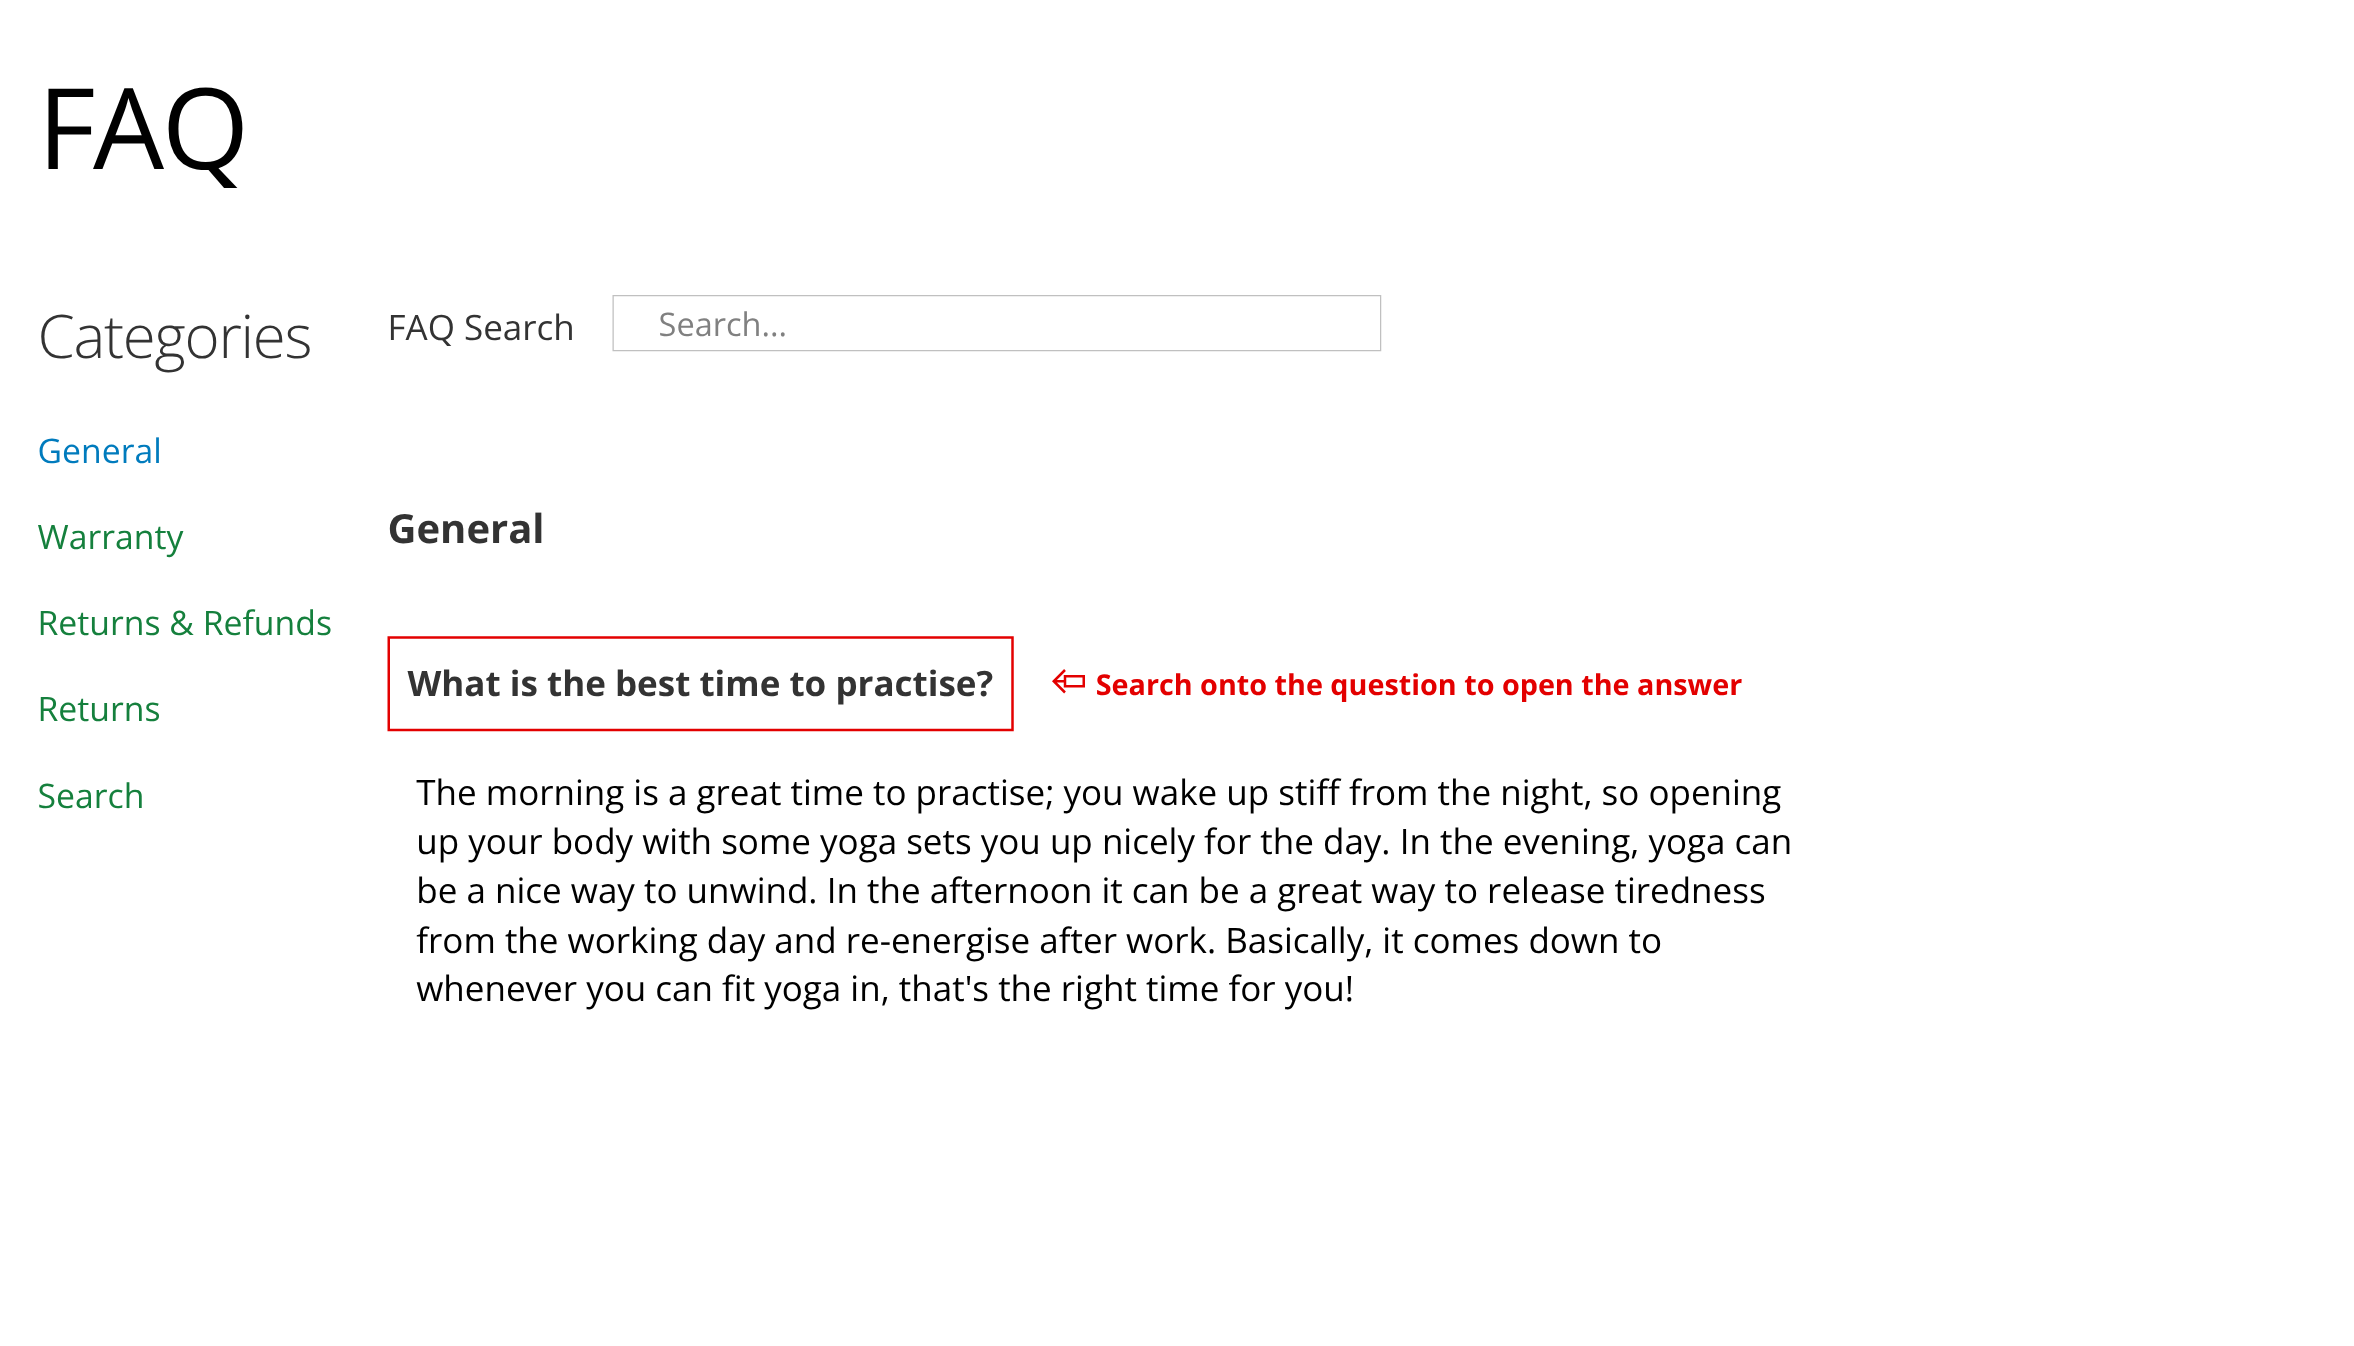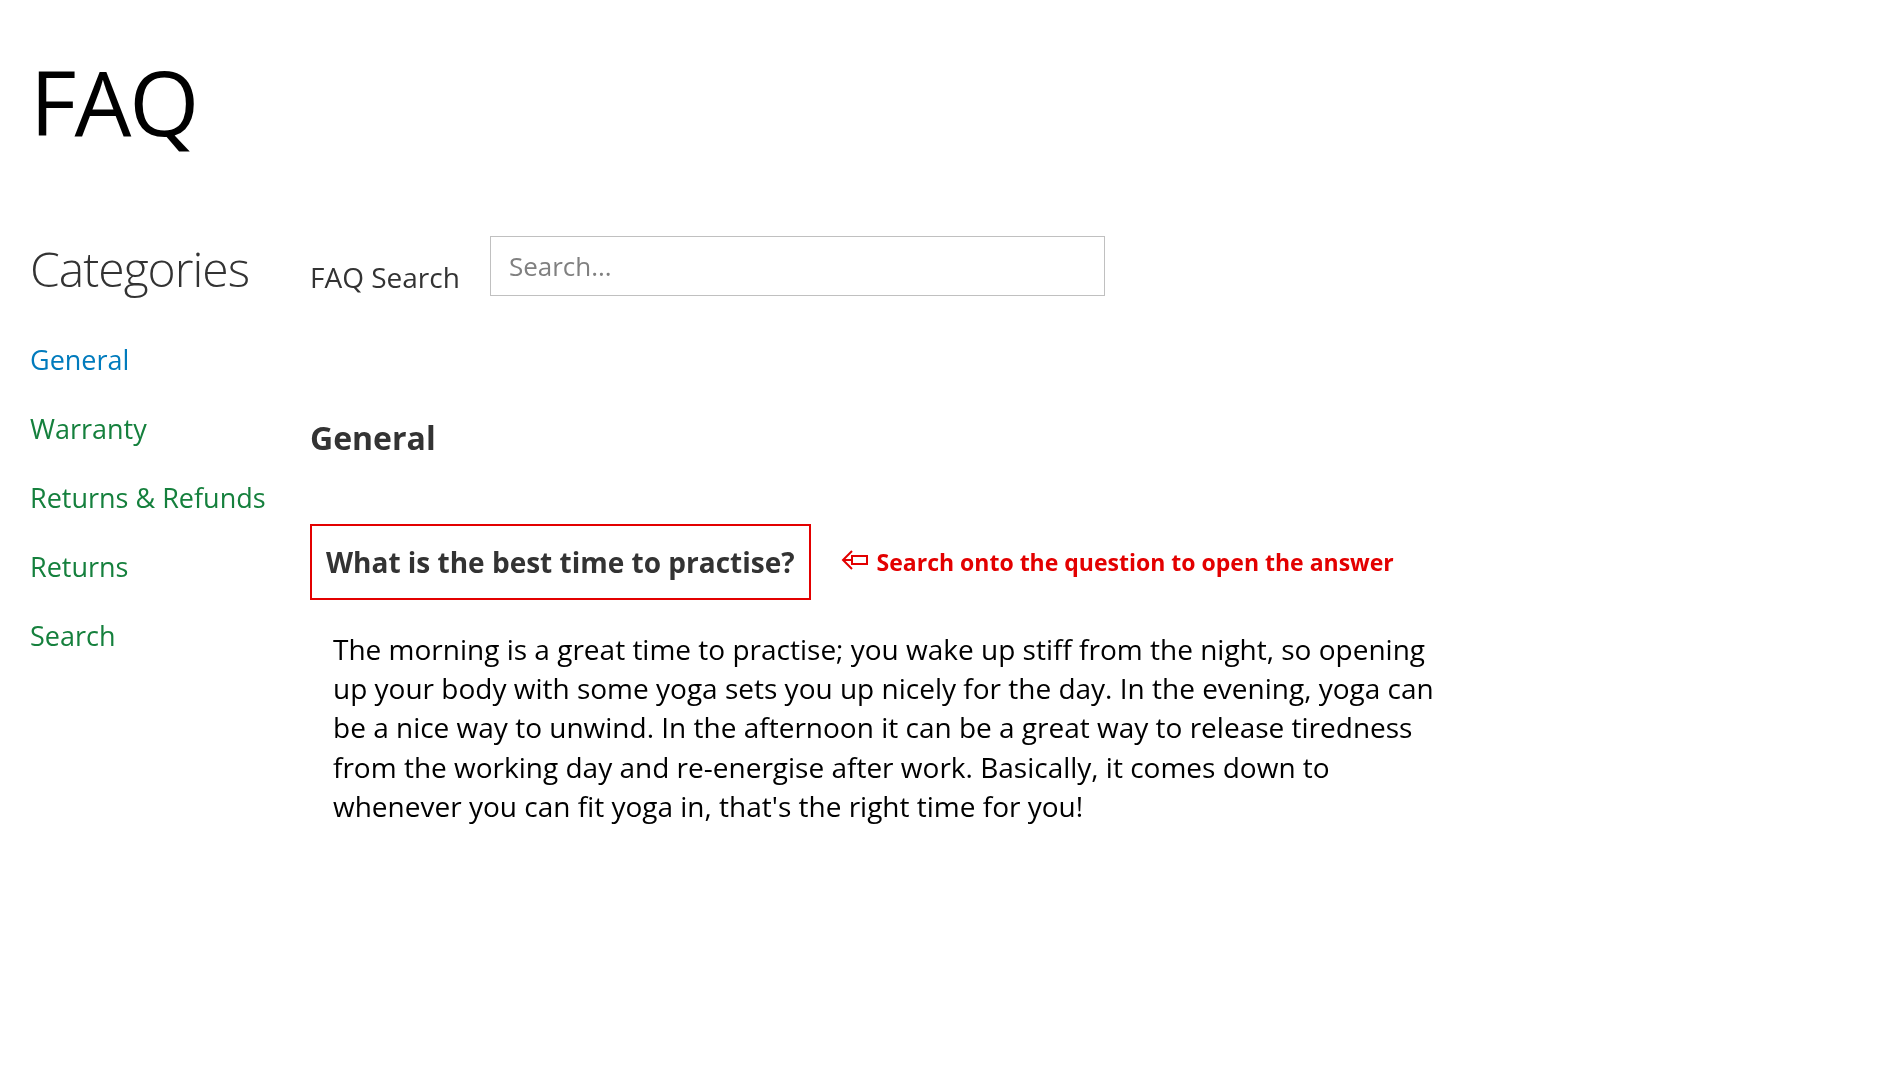--- a/index.html
+++ b/index.html
@@ -55,23 +55,23 @@
       gap: 30px;
       margin-bottom: 120px;
     }
     .search-label {
       font-size: 28px;
       color: #333333;
       font-weight: 400;
     }
     .search-input {
       width: 615px;
-      height: 60px;
+      height: 45px;
       font-size: 26px;
-      padding: 0 18px;
+      padding: 0 36px;
       border: 1px solid #c0c0c0;
       color: #757575;
       outline: none;
       font-family: inherit;
     }
     .search-input::placeholder {
       color: #808080;
     }
     .section-heading {
       font-size: 32px;

